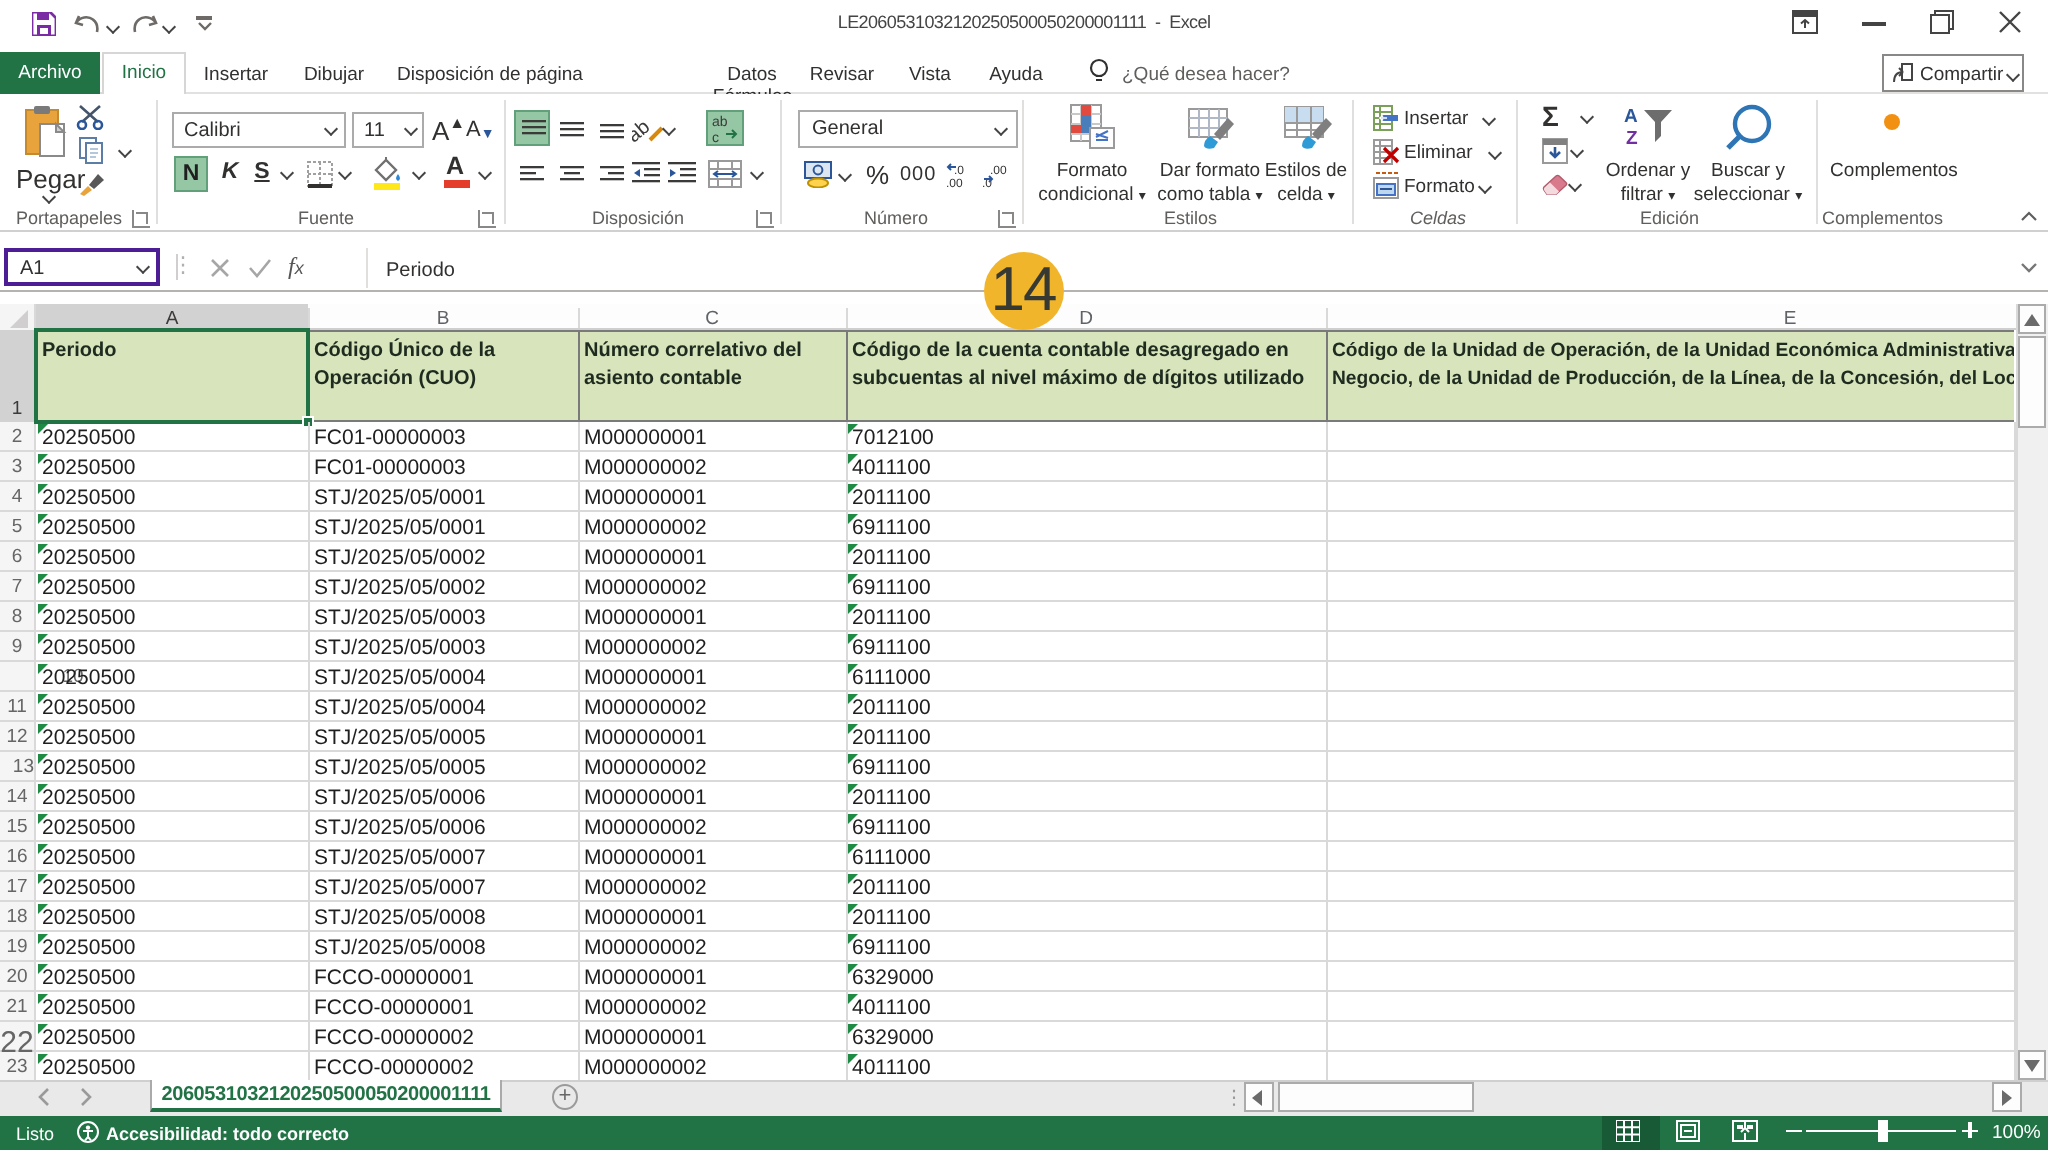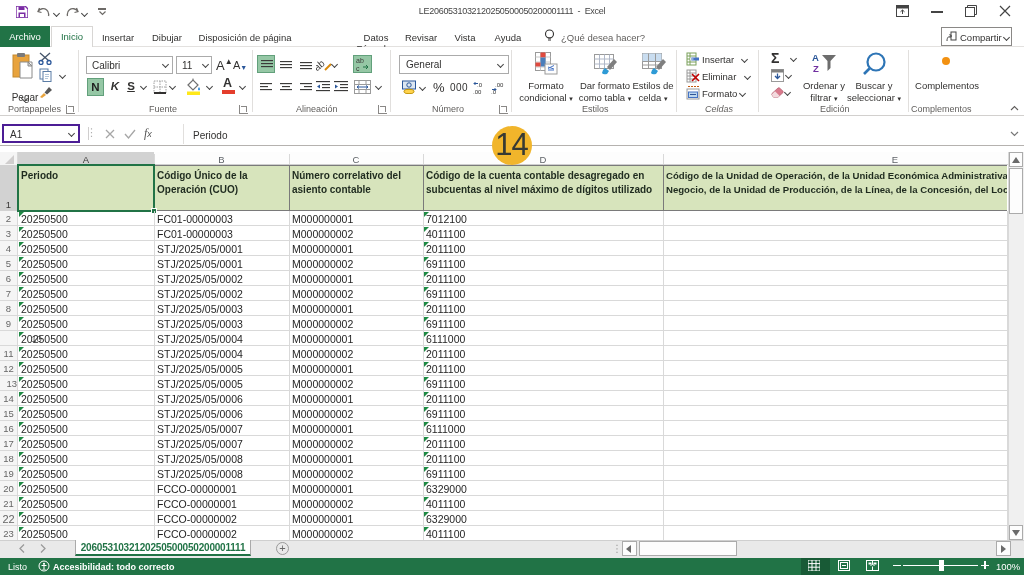--- a/index.html
+++ b/index.html
@@ -77,38 +77,38 @@
 <div class="gdiv" style="left:252px;top:50px;height:62px;"></div>
 <div class="gdiv" style="left:390px;top:50px;height:62px;"></div>
 <div class="gdiv" style="left:511px;top:50px;height:62px;"></div>
 <div class="gdiv" style="left:676px;top:50px;height:62px;"></div>
 <div class="gdiv" style="left:758px;top:50px;height:62px;"></div>
 <div class="gdiv" style="left:908px;top:50px;height:62px;"></div>
 <div class="lbl" style="left:8px;top:104px;">Portapapeles</div>
 <div class="launch" style="left:66px;top:105px;"></div>
 <div class="lbl" style="left:149px;top:104px;">Fuente</div>
 <div class="launch" style="left:239px;top:105px;"></div>
-<div class="lbl" style="left:296px;top:104px;">Alineación</div>
+<div class="lbl" style="left:296px;top:104px;">Disposición</div>
 <div class="launch" style="left:378px;top:105px;"></div>
 <div class="lbl" style="left:432px;top:104px;">Número</div>
 <div class="launch" style="left:499px;top:105px;"></div>
 <div class="lbl" style="left:582px;top:104px;">Estilos</div>
 <div class="lbl" style="left:705px;top:104px;font-style:italic;">Celdas</div>
 <div class="lbl" style="left:820px;top:104px;">Edición</div>
 <div class="lbl" style="left:911px;top:104px;">Complementos</div>
 <svg class="ab" style="left:1010px;top:105px" width="9" height="6" viewBox="0 0 9 6">
     <path d="M1 5 L4.5 1.5 L8 5" fill="none" stroke="#605e5c" stroke-width="1.1"></path>
   </svg>
 <svg class="ab" style="left:12px;top:52px" width="24" height="28" viewBox="0 0 24 28">
 <rect x="1" y="3" width="16" height="22" fill="#e8a33d" stroke="#c58a2e"></rect>
 <rect x="5" y="1" width="8" height="4" rx="1" fill="#7a7a7a"></rect>
 <path d="M8 10 h12 v16 h-12 z" fill="#fff" stroke="#8a8a8a"></path>
 <path d="M16 10 l4 4 h-4 z" fill="#d0d0d0" stroke="#8a8a8a"></path>
 </svg>
-<div class="ab" style="left:8px;top:92px;width:34px;text-align:center;font-size:10px;color:#323130;">Pegar</div>
+<div class="ab" style="left:8px;top:82px;width:34px;text-align:center;font-size:13px;color:#323130;">Pegar</div>
 <div class="chev" style="left:22px;top:96px"></div>
 <svg class="ab" style="left:38px;top:52px" width="14" height="13" viewBox="0 0 14 13">
 <path d="M2 1 L11 9 M12 1 L3 9" stroke="#44546a" stroke-width="1.3" fill="none"></path>
 <circle cx="3" cy="10.5" r="2" fill="none" stroke="#2b579a" stroke-width="1.3"></circle>
 <circle cx="11" cy="10.5" r="2" fill="none" stroke="#2b579a" stroke-width="1.3"></circle>
 </svg>
 <svg class="ab" style="left:39px;top:68px" width="14" height="14" viewBox="0 0 14 14">
 <rect x="1" y="1" width="8" height="10" fill="#fff" stroke="#5b7da6"></rect>
 <rect x="4" y="3.5" width="8" height="10" fill="#fff" stroke="#5b7da6"></rect>
 <path d="M6 6.5 h4 M6 8.5 h4 M6 10.5 h3" stroke="#9db6d0" stroke-width="0.8"></path>
@@ -519,21 +519,21 @@
 <div class="ab" style="left:424px;top:482px;width:0;height:0;border-top:5px solid #1e8a44;border-right:5px solid transparent;"></div>
 <div class="ab" style="left:0;top:510px;width:1008px;height:1px;background:#d9d9d9;"></div>
 <div class="ab" style="left:0;top:498px;width:17px;text-align:center;font-size:9.5px;color:#666;">21</div>
 <div class="ab" style="left:21px;top:498px;font-size:10.5px;color:#1f1f1f;">20250500</div>
 <div class="ab" style="left:157px;top:498px;font-size:10.5px;color:#1f1f1f;">FCCO-00000001</div>
 <div class="ab" style="left:292px;top:498px;font-size:10.5px;color:#1f1f1f;">M000000002</div>
 <div class="ab" style="left:426px;top:498px;font-size:10.5px;color:#1f1f1f;">4011100</div>
 <div class="ab" style="left:19px;top:497px;width:0;height:0;border-top:5px solid #1e8a44;border-right:5px solid transparent;"></div>
 <div class="ab" style="left:424px;top:497px;width:0;height:0;border-top:5px solid #1e8a44;border-right:5px solid transparent;"></div>
 <div class="ab" style="left:0;top:525px;width:1008px;height:1px;background:#d9d9d9;"></div>
-<div class="ab" style="left:0;top:513px;width:17px;text-align:center;font-size:11px;color:#666;">22</div>
+<div class="ab" style="left:0;top:513px;width:17px;text-align:center;font-size:15px;color:#666;">22</div>
 <div class="ab" style="left:21px;top:513px;font-size:10.5px;color:#1f1f1f;">20250500</div>
 <div class="ab" style="left:157px;top:513px;font-size:10.5px;color:#1f1f1f;">FCCO-00000002</div>
 <div class="ab" style="left:292px;top:513px;font-size:10.5px;color:#1f1f1f;">M000000001</div>
 <div class="ab" style="left:426px;top:513px;font-size:10.5px;color:#1f1f1f;">6329000</div>
 <div class="ab" style="left:19px;top:512px;width:0;height:0;border-top:5px solid #1e8a44;border-right:5px solid transparent;"></div>
 <div class="ab" style="left:424px;top:512px;width:0;height:0;border-top:5px solid #1e8a44;border-right:5px solid transparent;"></div>
 <div class="ab" style="left:0;top:540px;width:1008px;height:1px;background:#d9d9d9;"></div>
 <div class="ab" style="left:0;top:528px;width:17px;text-align:center;font-size:9.5px;color:#666;">23</div>
 <div class="ab" style="left:21px;top:528px;font-size:10.5px;color:#1f1f1f;">20250500</div>
 <div class="ab" style="left:157px;top:528px;font-size:10.5px;color:#1f1f1f;">FCCO-00000002</div>

